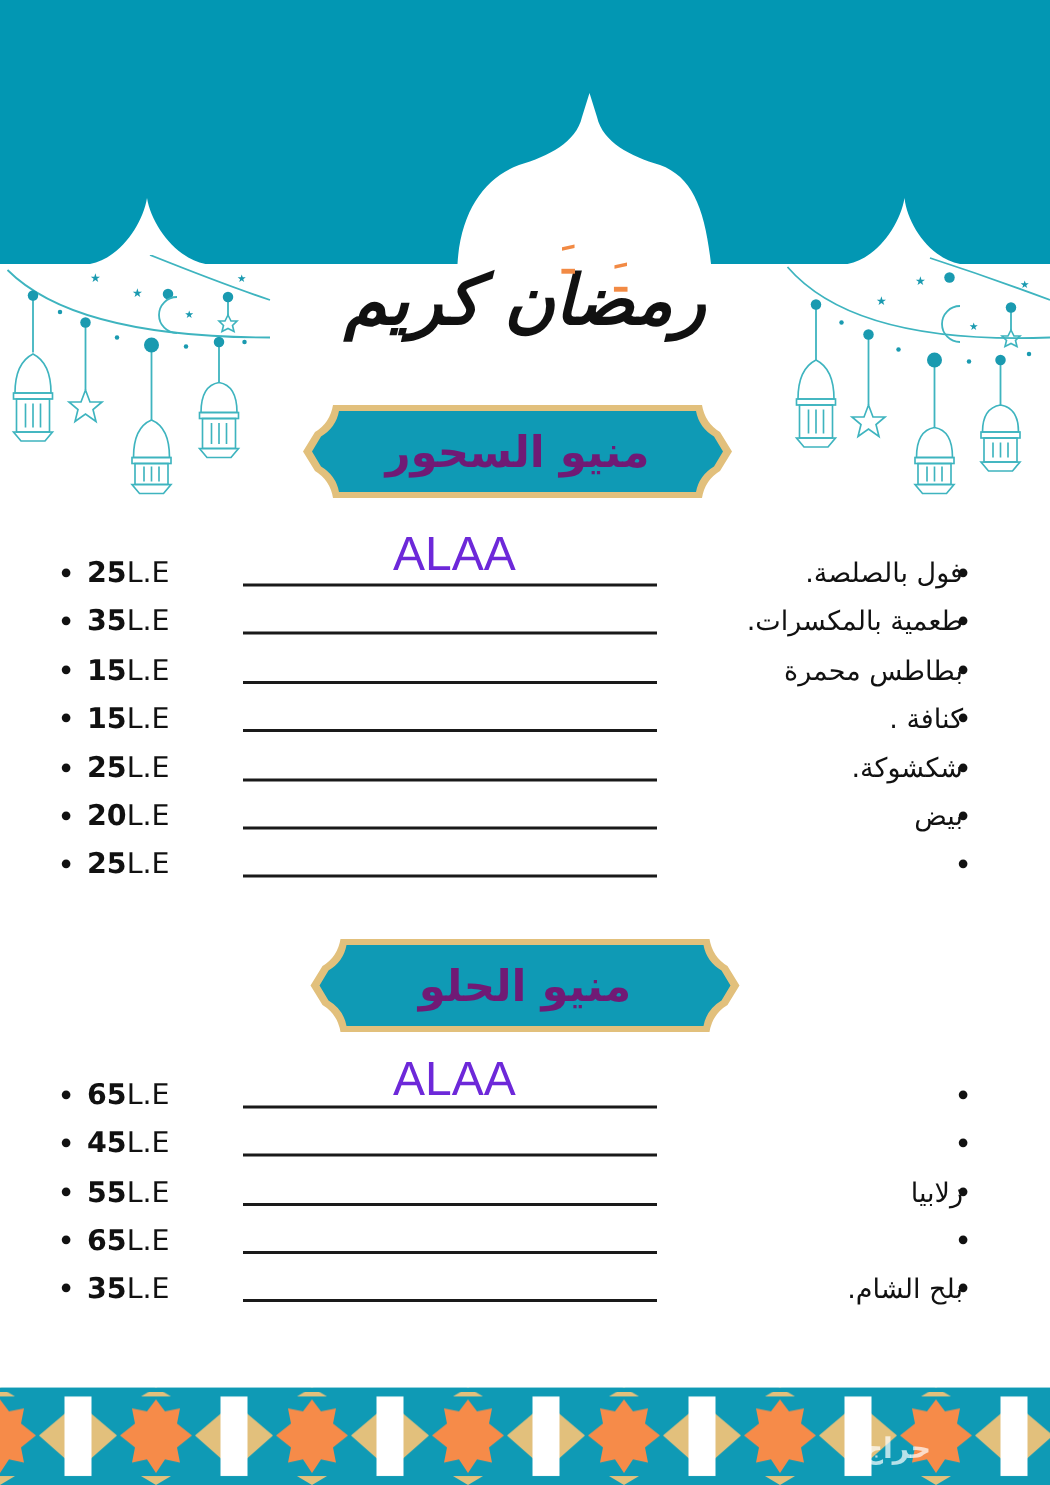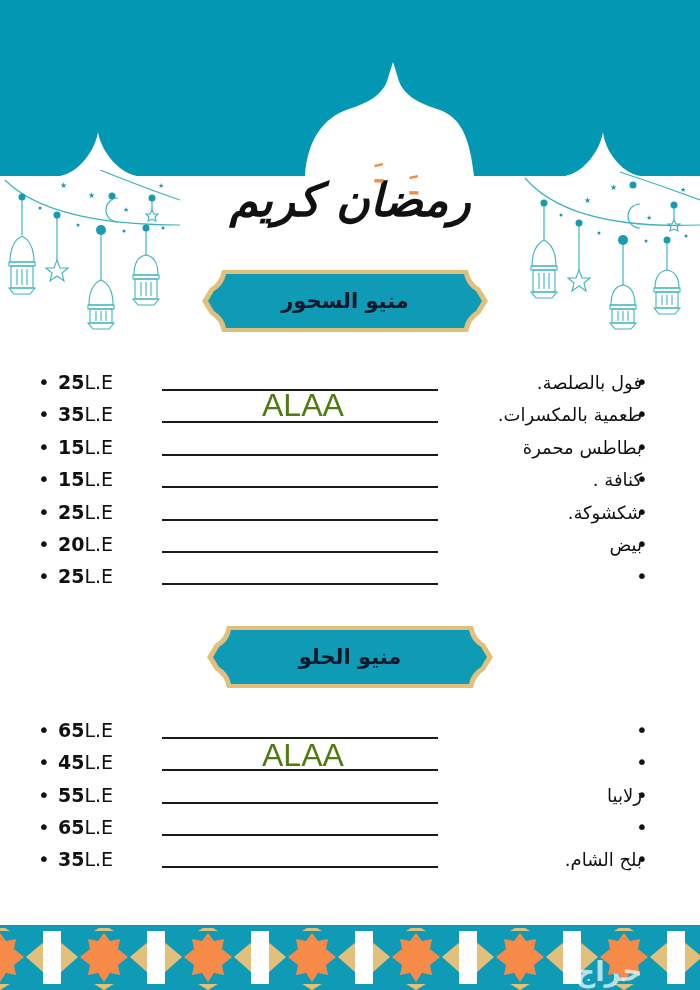--- a/index.html
+++ b/index.html
@@ -23,28 +23,28 @@
   }
   .greeting .accent-mark {
     position: absolute; color: #f28a44; font-size: 26px; font-style: normal;
   }
 
   .banner { width: 290px; height: 66px; }
   .banner svg { position: absolute; left: 0; top: 0; }
   .banner-label {
     position: absolute; left: 0; top: 0; width: 100%; height: 100%;
     display: flex; align-items: center; justify-content: center;
-    direction: rtl; color: #0f172a; font-weight: bold; font-size: 21px; text-align: center;
+    direction: rtl; color: #701a75; font-weight: bold; font-size: 29px; text-align: center;
   }
   #banner-suhoor { left: 200px; top: 268px; }
   #banner-sweets { left: 205px; top: 624px; width: 290px; }
 
   .owner-tag {
-    color: #4d7c0f; font-family: "Liberation Sans", sans-serif;
-    font-size: 32px; line-height: 1; margin-top: 36px;
+    color: #6d28d9; font-family: "Liberation Sans", sans-serif;
+    font-size: 32px; line-height: 1;
   }
   #owner-tag-1 { left: 262px; top: 353px; }
   #owner-tag-2 { left: 262px; top: 703px; }
 
   .row { left: 0; width: 700px; height: 32px; }
   .row .price {
     position: absolute; left: 30px; top: 0; height: 32px;
     display: flex; align-items: center; gap: 0;
     font-size: 19px; color: #111111;
   }
@@ -62,21 +62,21 @@
   }
   .row .item-bullet {
     position: absolute; right: 50px; top: 0; height: 32px; width: 16px;
     display: flex; align-items: center; justify-content: center;
     font-size: 20px; color: #111111;
   }
 
   #footer-pattern { left: 0; top: 925px; width: 700px; height: 65px; }
   .watermark {
     left: 575px; top: 955px; color: rgba(255,255,255,0.7);
-    font-size: 28px; font-weight: bold; direction: rtl;
+    font-size: 19px; font-weight: bold; direction: rtl;
   }
 </style>
 </head>
 <body>
 
 <svg id="header-bg" class="abs" viewBox="0 0 700 180" width="700" height="180">
   <path fill="#0297b3" d="M0 0 H700 V176 H640
      C620 172 605 150 603 132
      C600 150 585 172 565 176
      H474

